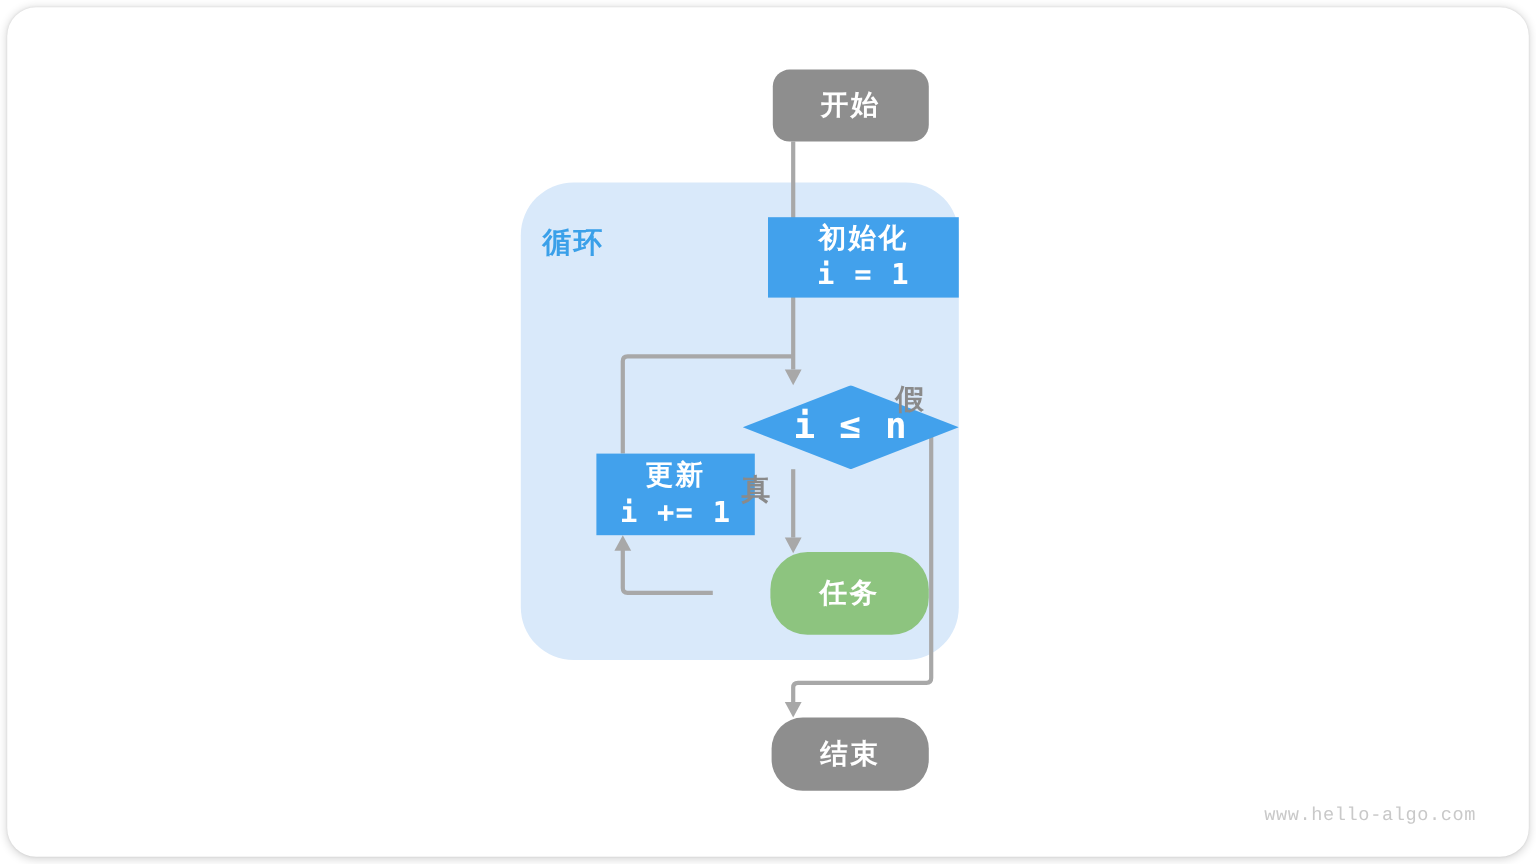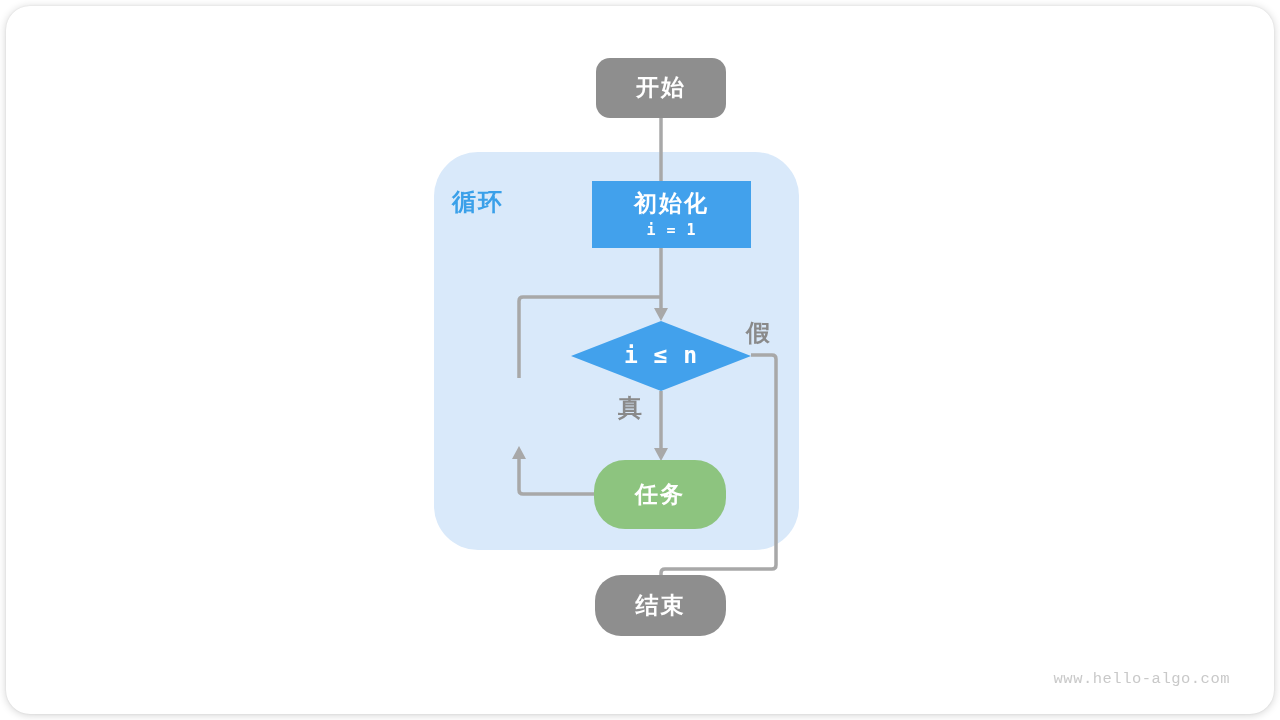--- a/index.html
+++ b/index.html
@@ -40,37 +40,38 @@
   .node {
     position: absolute;
     z-index: 3;
     display: flex;
     flex-direction: column;
     align-items: center;
     justify-content: center;
     color: #ffffff;
     text-align: right;
     line-height: 1.2;
+    margin-left: 48px;
   }
   .node .cjk  { font-size: 23px; font-weight: 600; letter-spacing: 2px; }
   .node .code {
     font-family: "DejaVu Sans Mono", "Liberation Mono", monospace;
-    font-size: 15px; font-weight: 700; letter-spacing: 1px; margin-top: 3px;
+    font-size: 24px; font-weight: 700; letter-spacing: 1px; margin-top: 3px;
   }
   .node-start { left: 590px; top: 52px;  width: 130px; height: 60px; background: var(--node-gray); border-radius: 14px; }
   .node-init  { left: 586px; top: 175px; width: 159px; height: 67px; background: var(--node-blue); }
   .node-cond  {
     left: 565px; top: 315px; width: 180px; height: 70px;
     background: var(--node-blue);
     clip-path: polygon(50% 0%, 100% 50%, 50% 100%, 0% 50%);
   }
-  .node-cond .code { font-size: 23px; margin-top: 0; }
+  .node-cond .code { font-size: 30px; margin-top: 0; }
   .node-update{ left: 443px; top: 372px; width: 132px; height: 68px; background: var(--node-blue); }
   .node-task  { left: 588px; top: 454px; width: 132px; height: 69px; background: var(--node-green); border-radius: 31px; }
-  .node-end   { left: 589px; top: 569px; width: 131px; height: 61px; background: var(--node-gray); border-radius: 26px; }
+  .node-end   { left: 589px; top: 592px; width: 131px; height: 61px; background: var(--node-gray); border-radius: 26px; }
   .edge-label {
     position: absolute;
     z-index: 4;
     font-size: 24px;
     font-weight: 700;
     color: var(--label-gray);
     letter-spacing: 1px;
   }
   .loop-title {
     position: absolute;
@@ -127,20 +128,24 @@
     <span class="code">i = 1</span>
   </div>
 
   <div class="node node-cond">
     <span class="code">i ≤ n</span>
   </div>
 
   <div class="edge-label true-label">真</div>
   <div class="edge-label false-label">假</div>
 
+  <div class="node node-update">
+    <span class="cjk">更新</span>
+    <span class="code">i += 1</span>
+  </div>
 
   <div class="node node-task">
     <span class="cjk">任务</span>
   </div>
 
   <div class="node node-end">
     <span class="cjk">结束</span>
   </div>
 
   <div class="watermark">www.hello-algo.com</div>

